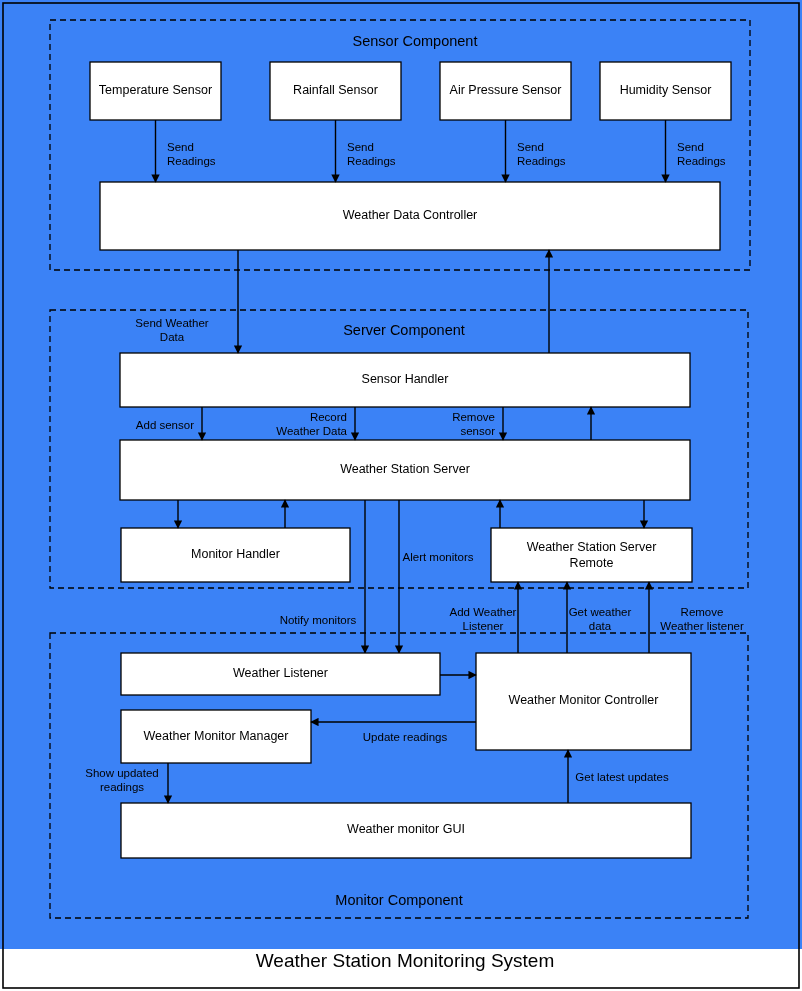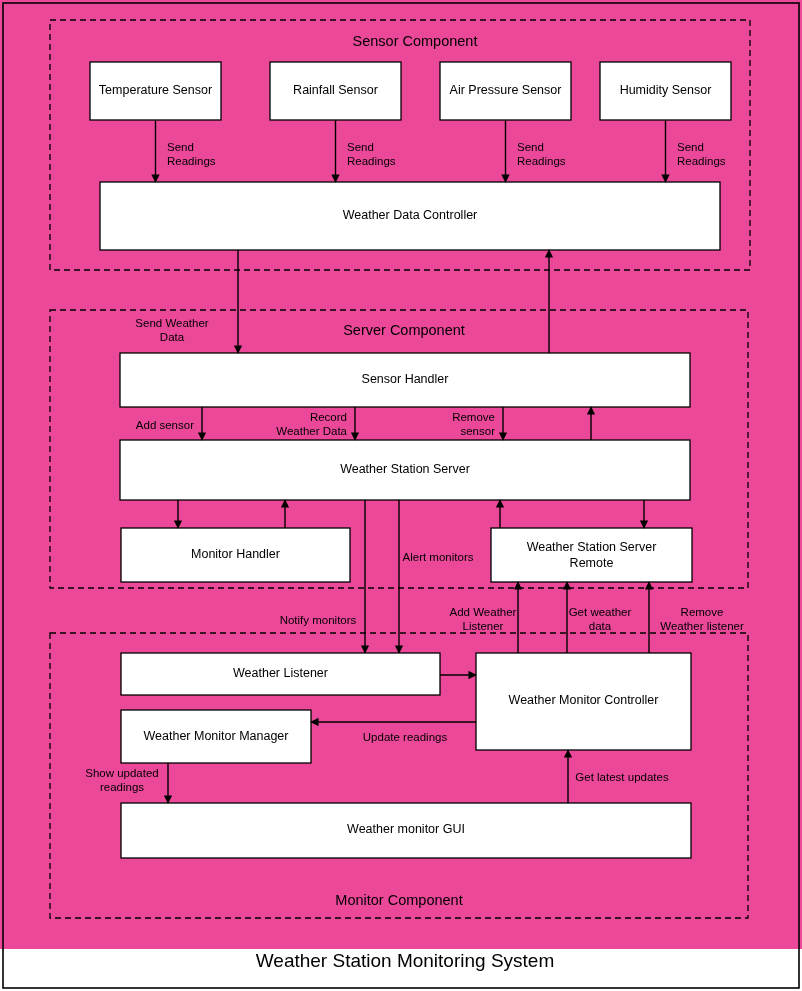--- a/index.html
+++ b/index.html
@@ -2,21 +2,21 @@
 <html><head>
 <meta charset="utf-8">
 <title>Weather Station Monitoring System</title>
 <style>
   html,body{margin:0;padding:0;background:#ffffff;}
   body{
     font-family:"Liberation Sans", sans-serif;
     width:802px;height:991px;overflow:hidden;
   }
   #page{
-    position:relative;width:802px;height:949px;background:#ec4899;
+    position:relative;width:802px;height:949px;background:#3b82f6;
     box-sizing:border-box;
   }
   svg#diagram{position:absolute;top:0;left:0;width:802px;height:991px;}
   .page-border{fill:none;stroke:#000000;stroke-width:1.6;}
   .group-box{fill:none;stroke:#000000;stroke-width:1.3;stroke-dasharray:6 4;}
   .node-box{fill:#ffffff;stroke:#000000;stroke-width:1.3;}
   .edge{stroke:#000000;stroke-width:1.4;fill:none;}
   text{fill:#000000;font-family:"Liberation Sans", sans-serif;}
   .node-label{font-size:12.5px;text-anchor:middle;dominant-baseline:middle;}
   .group-label{font-size:14.5px;text-anchor:middle;dominant-baseline:middle;}

